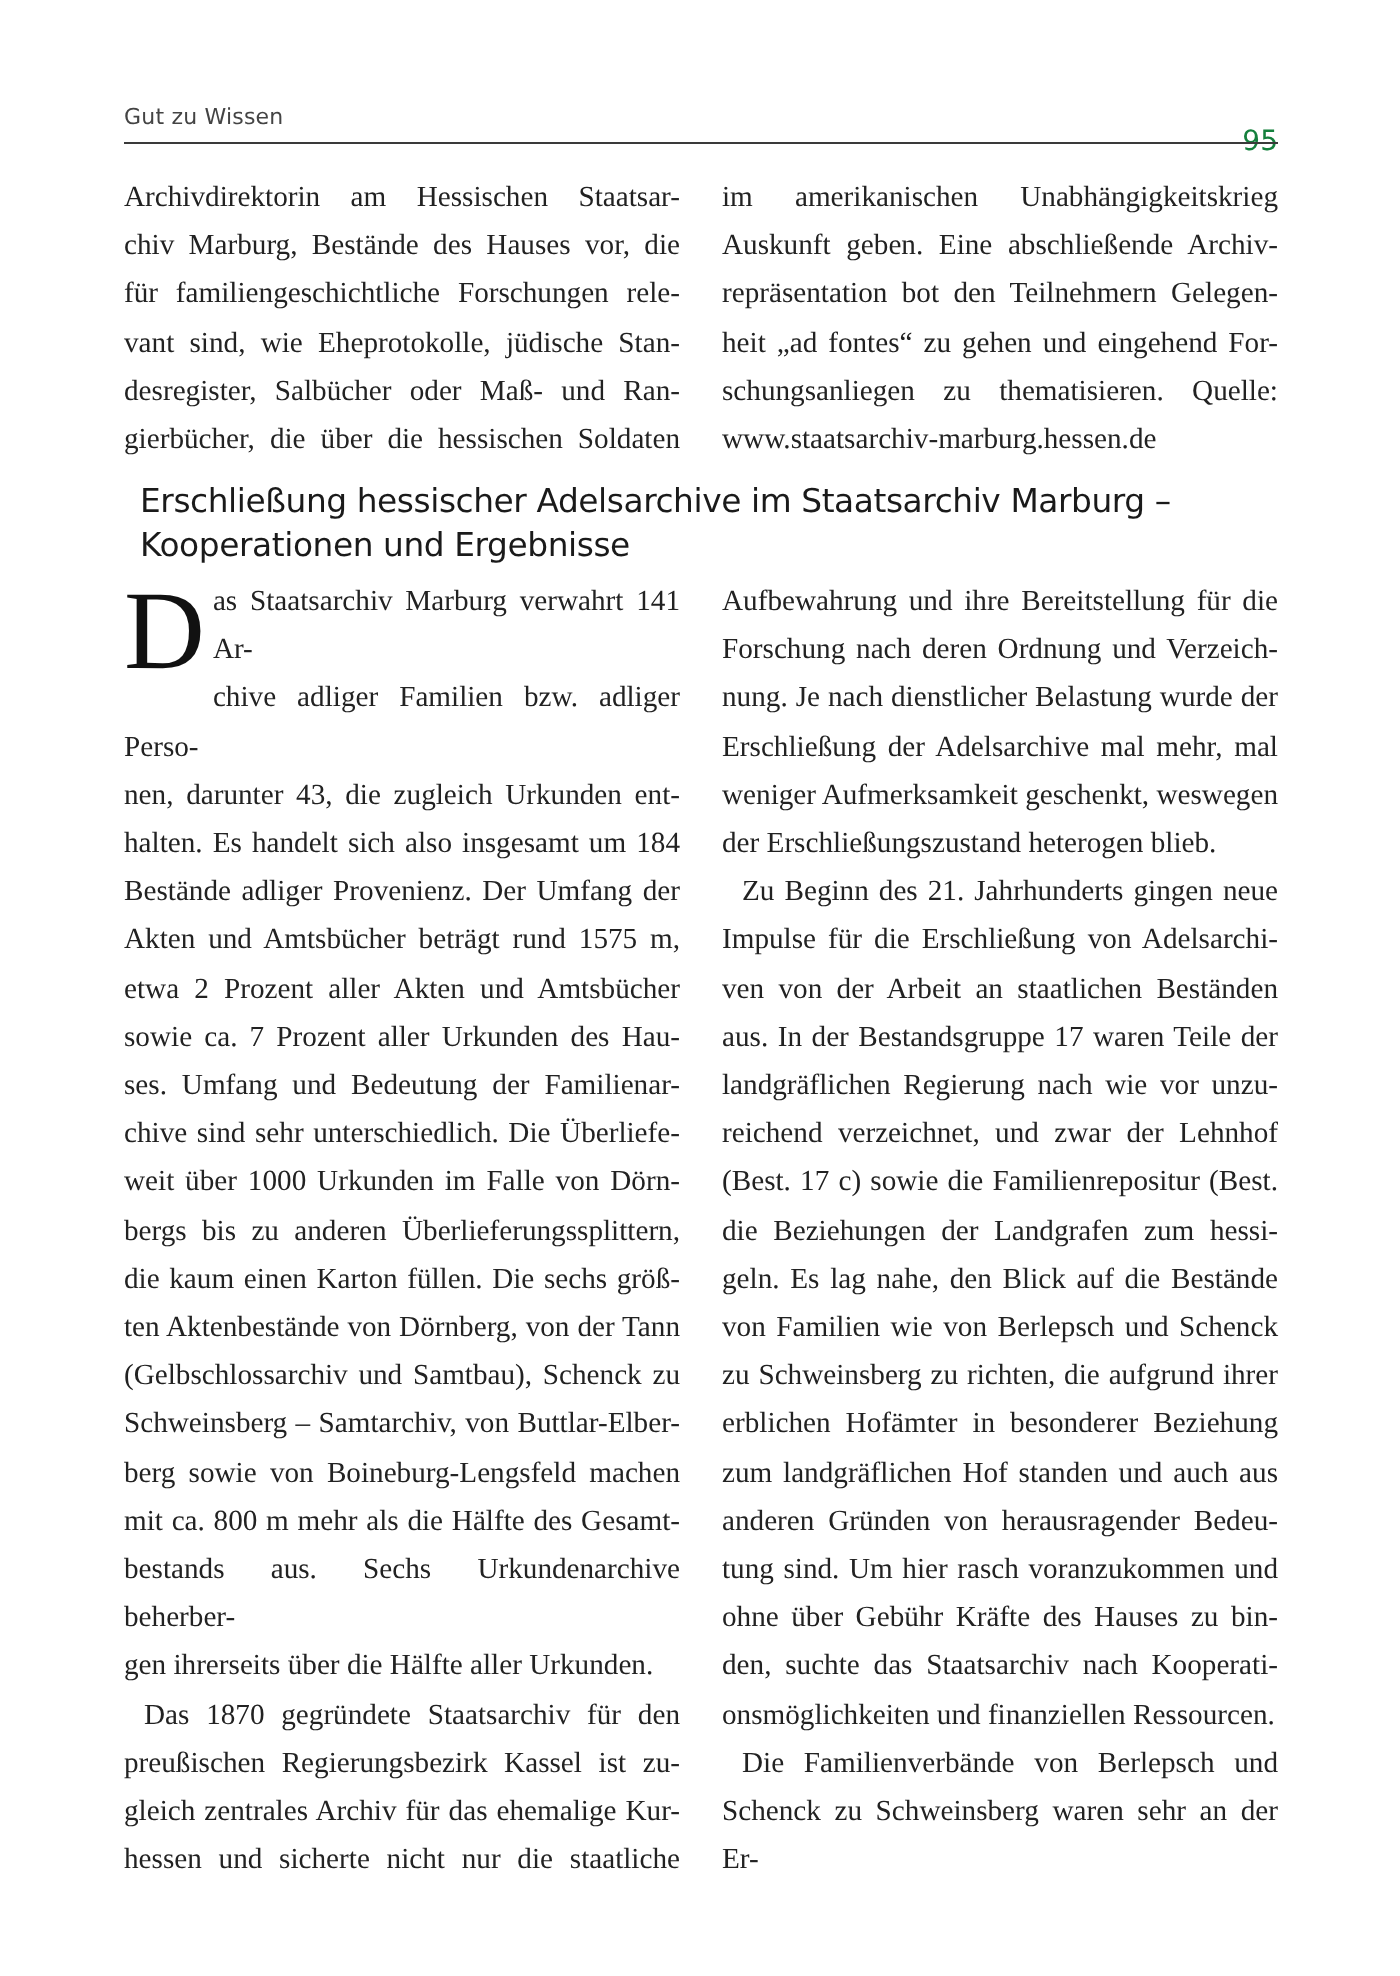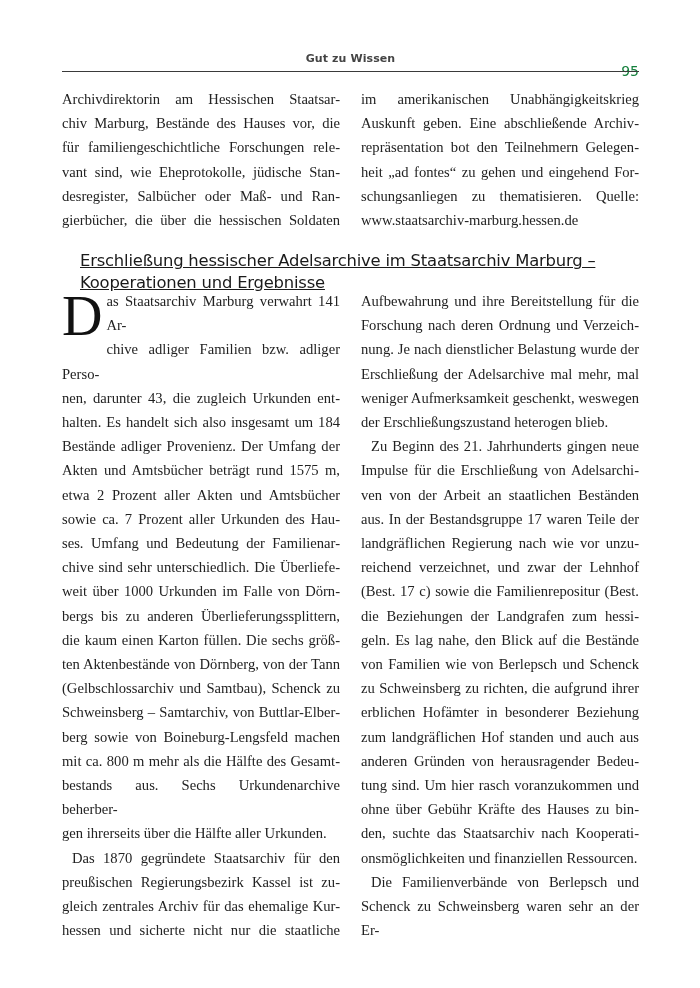--- a/index.html
+++ b/index.html
@@ -1,19 +1,19 @@
 <!DOCTYPE html>
 <html><head>
   <meta charset="utf-8">
   <style>
     html, body { margin: 0; padding: 0; background: #ffffff; }
     body { width: 700px; height: 988px; position: relative; overflow: hidden; color: #1e1e1e; }
     .page { position: absolute; left: 62px; top: 0; width: 577px; }
     .running-head { position: absolute; top: 47px; left: 0; width: 577px; height: 22px; font-family: "DejaVu Sans", sans-serif; }
-    .running-head .title { position: absolute; left: 0; width: 577px; text-align: center; font-size: 11px; color: #444; top: 5px; letter-spacing: 0.1px; font-weight: bold; }
+    .running-head .title { position: absolute; left: 0; width: 577px; font-size: 11px; color: #444; top: 5px; letter-spacing: 0.1px; }
     .running-head .pagenum { position: absolute; right: 0; top: 16px; font-size: 14px; color: #15803d; }
     .rule { position: absolute; top: 71px; left: 0; width: 577px; height: 1px; background: #3a3a3a; }
 
     .cols { position: absolute; left: 0; width: 577px; display: flex; justify-content: space-between; }
     .col { width: 278px; font-family: "Liberation Serif", "DejaVu Serif", serif; font-size: 14.6px; line-height: 24.2px; text-align: justify; hyphens: manual; color: #222; }
     .col p { margin: 0; }
     .col p.indent { text-indent: 10px; }
     .top-cols { top: 87px; }
     .body-cols { top: 289px; }
 
@@ -50,21 +50,21 @@
         <span class="line">im amerikanischen Unabhängigkeitskrieg</span>
         <span class="line">Auskunft geben. Eine abschließende Archiv-</span>
         <span class="line">repräsentation bot den Teilnehmern Gelegen-</span>
         <span class="line">heit „ad fontes“ zu gehen und eingehend For-</span>
         <span class="line">schungsanliegen zu thematisieren. Quelle:</span>
         <span class="line last">www.staatsarchiv-marburg.hessen.de</span>
       </p>
     </div>
   </div>
 
-  <h2 class="headline" style="margin:18px;font-weight:normal;text-decoration:underline;">
+  <h2 class="headline" style="margin:8px;font-weight:normal;">
     <span style="display:block">Erschließung hessischer Adelsarchive im Staatsarchiv Marburg –</span>
     <span style="display:block">Kooperationen und Ergebnisse</span>
   </h2>
 
   <div class="cols body-cols">
     <div class="col">
       <p>
         <span class="dropcap">D</span>
         <span class="line">as Staatsarchiv Marburg verwahrt 141 Ar-</span>
         <span class="line">chive adliger Familien bzw. adliger Perso-</span>

